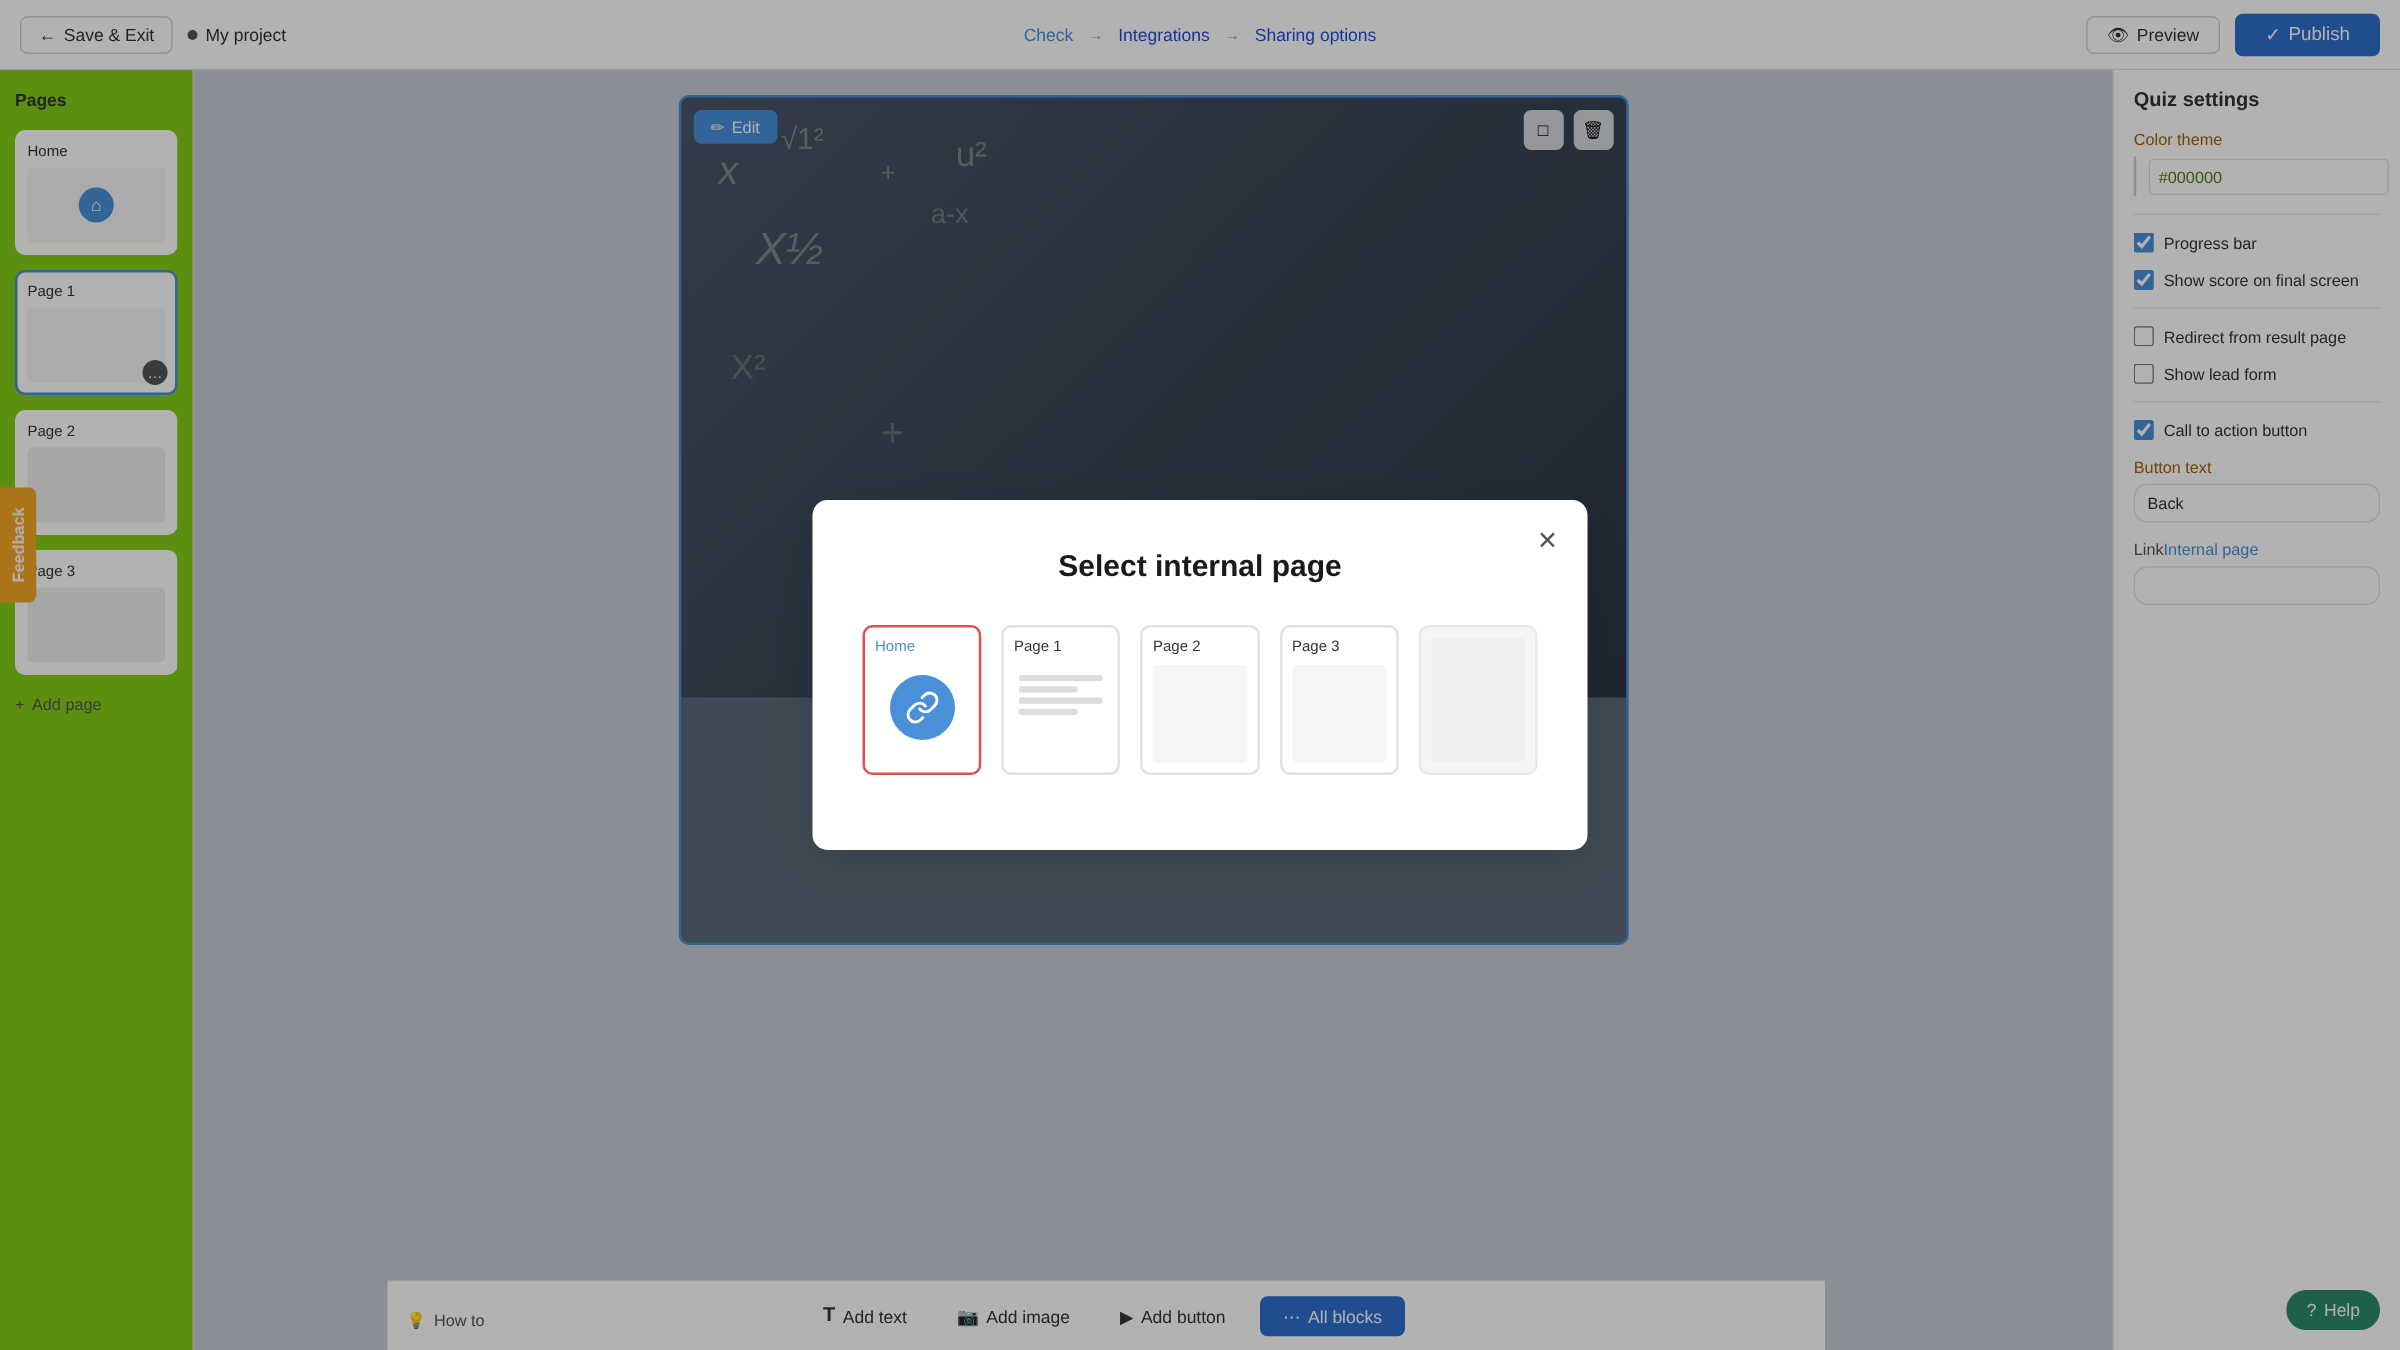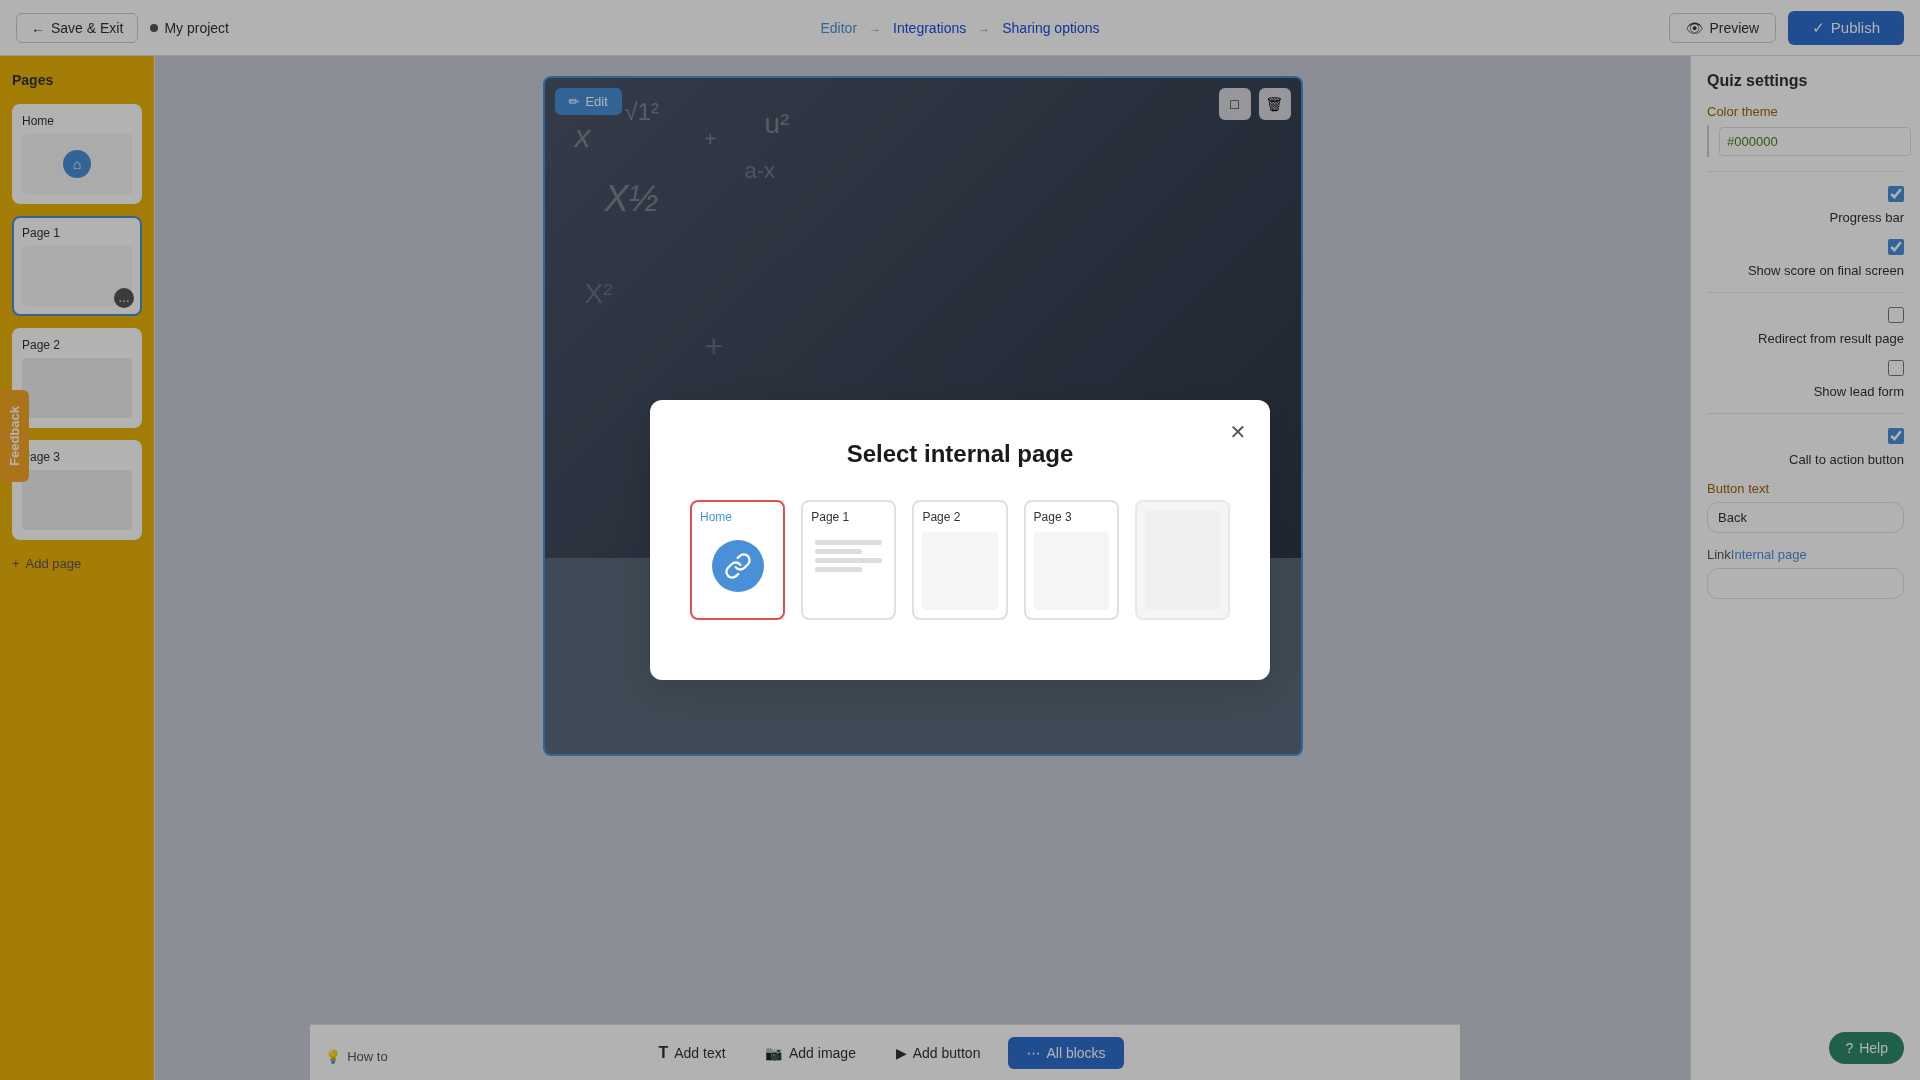--- a/index.html
+++ b/index.html
@@ -38,21 +38,21 @@
       display: flex; align-items: center; gap: 6px;
       background: #2d6fcf; border: none; border-radius: 6px;
       padding: 8px 24px; cursor: pointer; font-size: 15px; color: #fff; font-weight: 500;
     }
 
     
     .main-layout { display: flex; height: calc(1080px - 56px); }
 
     
     .sidebar {
-      width: 155px; background: #eab308; border-right: 1px solid #e0e0e0;
+      width: 155px; background: #84cc16; border-right: 1px solid #e0e0e0;
       padding: 16px 12px; display: flex; flex-direction: column; gap: 12px; overflow-y: auto;
     }
     .sidebar-title { font-size: 14px; font-weight: 600; color: #333; margin-bottom: 4px; }
     .page-thumb {
       border-radius: 8px; background: #fff; border: 2px solid transparent;
       cursor: pointer; padding: 8px; display: flex; flex-direction: column; align-items: center; gap: 6px;
       position: relative;
     }
     .page-thumb.active { border-color: #4a90d9; }
     .page-thumb-label { font-size: 12px; color: #333; align-self: flex-start; }
@@ -114,21 +114,21 @@
     .panel-section-title { font-size: 13px; color: #a16207; margin-bottom: 6px; }
 
     .color-row { display: flex; align-items: center; gap: 10px; }
     .color-swatch {
       width: 32px; height: 32px; background: #000; border-radius: 4px; border: 1px solid #ccc; cursor: pointer;
     }
     .color-value {
       flex: 1; border: 1px solid #e0e0e0; border-radius: 4px; padding: 6px 7px; font-size: 13px; color: #4d7c0f;
     }
 
-    .checkbox-row { display: flex; align-items: flex-end; gap: 8px; font-size: 13px; color: #333; flex-direction: column; }
+    .checkbox-row { display: flex; align-items: center; gap: 8px; font-size: 13px; color: #333; }
     .checkbox-row input[type="checkbox"] { width: 16px; height: 16px; accent-color: #4a90d9; cursor: pointer; }
 
     .divider { border: none; border-top: 1px solid #e8e8e8; }
 
     .panel-label { font-size: 13px; color: #555; }
     .panel-value-link { font-size: 13px; color: #4a90d9; cursor: pointer; }
     .panel-input {
       border: 1px solid #e0e0e0; border-radius: 11px; padding: 7px 10px;
       font-size: 13px; color: #333; width: 100%;
     }
@@ -214,21 +214,21 @@
       <span>←</span>
       <span>Save &amp; Exit</span>
     </button>
     <div class="project-name">
       <span class="dot"></span>
       <span>My project</span>
     </div>
   </div>
   <div class="topbar-center">
     <div class="nav-step">
-      <a>Editor</a>
+      <a>Check</a>
     </div>
     <span class="arrow">→</span>
     <div class="nav-step">
       <span>Integrations</span>
     </div>
     <span class="arrow">→</span>
     <div class="nav-step">
       <span>Sharing options</span>
     </div>
   </div>

